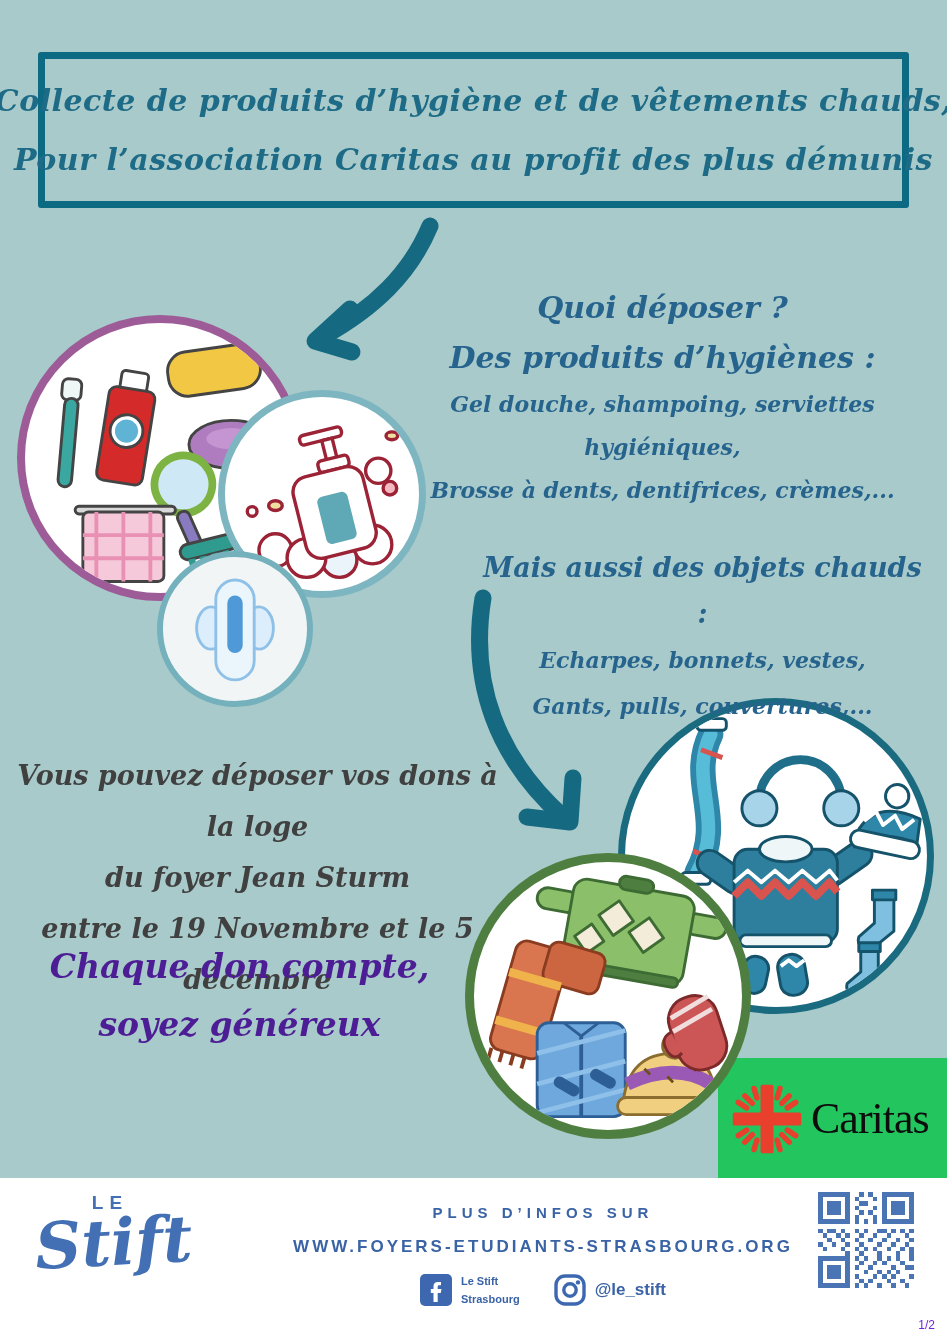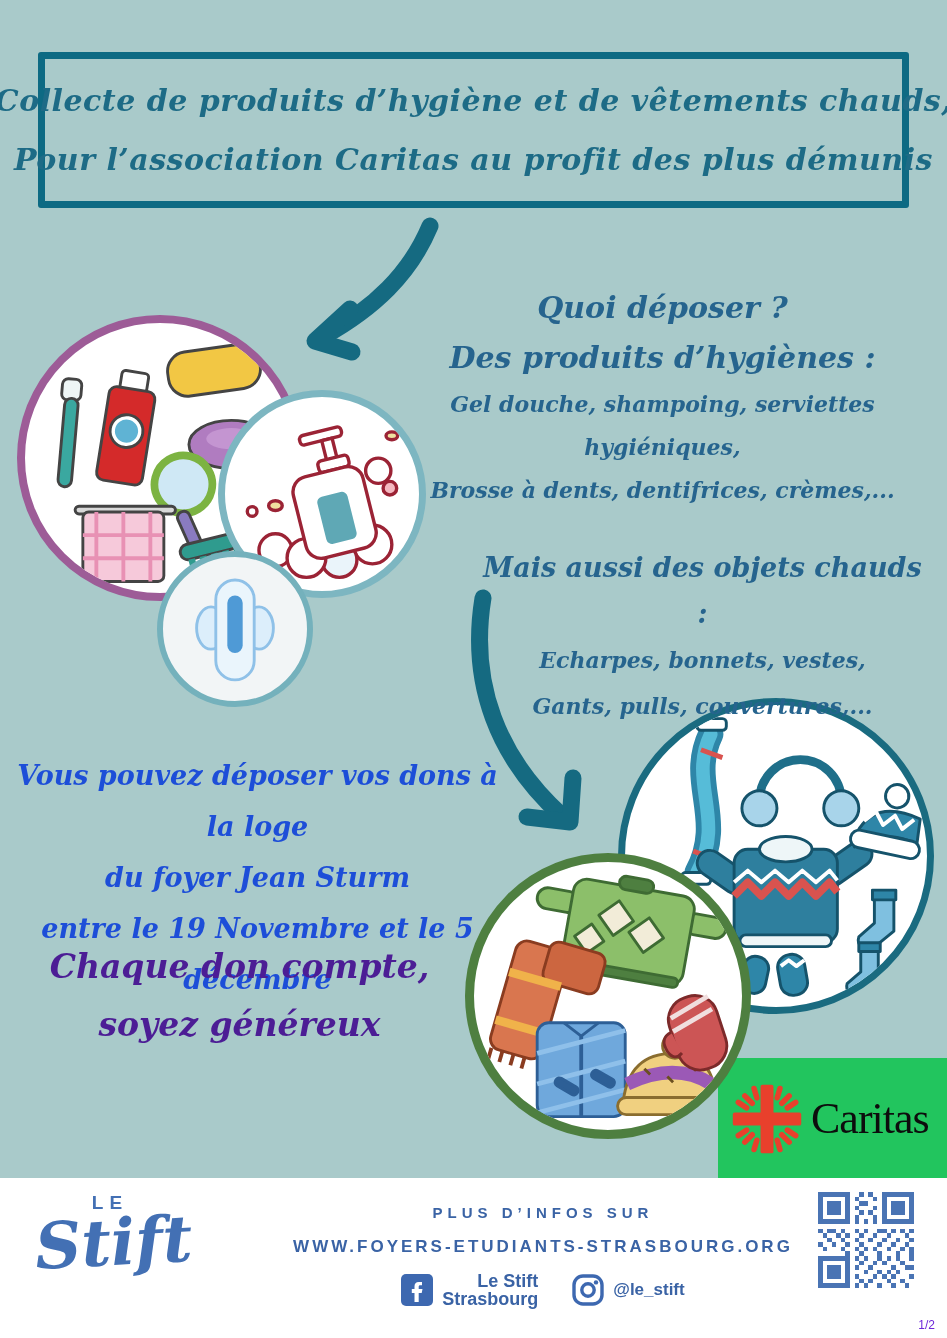--- a/index.html
+++ b/index.html
@@ -25,42 +25,42 @@
   .circle svg{display:block;width:100%;height:100%;}
 
   
   .sec{z-index:6;color:#26648e;}
   .quoi{left:390px;top:283px;width:545px;}
   .quoi .h{font-size:30px;line-height:50px;}
   .quoi .b{font-size:22px;line-height:43px;}
   .mais{left:480px;top:545px;width:445px;}
   .mais .h{font-size:27px;line-height:46px;}
   .mais .b{font-size:22px;line-height:46px;}
-  .dropoff{left:5px;top:750px;width:505px;color:#1d4ed8;}
+  .dropoff{left:5px;top:750px;width:505px;color:#404040;}
   .dropoff div{font-size:27px;line-height:51px;}
   .appeal{left:12px;top:938px;width:455px;color:#4c1d95;}
   .appeal div{font-size:33px;line-height:58px;}
 
   
   .caritas-box{left:718px;top:1058px;width:229px;height:121px;background:#22c55e;z-index:4;
     display:flex;align-items:center;gap:7px;padding-left:12px;box-sizing:border-box;}
   .caritas-name{font-family:"Liberation Serif",serif;font-size:44px;color:#0d0d0d;letter-spacing:-1px;}
 
   
   .footer{left:0;top:1178px;width:947px;height:160px;background:#fff;z-index:7;padding-left:24px;}
   .brand{position:absolute;left:35px;top:14px;width:150px;text-align:center;color:#4370b4;}
   .brand-top{font-size:19px;font-weight:700;letter-spacing:6px;}
   .brand-name{font-family:"DejaVu Serif",serif;font-style:italic;font-weight:700;font-size:64px;
     line-height:66px;transform:rotate(-3deg);margin-top:-4px;}
   .info{position:absolute;left:253px;top:26px;width:580px;text-align:center;color:#3a63a5;}
   .info-1{font-size:15px;font-weight:700;letter-spacing:5px;}
   .info-2{font-size:17px;font-weight:700;letter-spacing:3px;margin-top:16px;white-space:nowrap;}
   .social{display:flex;justify-content:center;align-items:center;gap:34px;margin-top:15px;}
   .social-item{display:flex;align-items:center;gap:9px;color:#3a63a5;}
-  .fb-label{font-size:18px;font-weight:700;text-align:right;line-height:18px;}
+  .fb-label{font-size:11px;font-weight:700;text-align:left;line-height:18px;}
   .ig-label{font-size:17px;font-weight:700;}
   .qr{position:absolute;left:818px;top:14px;width:96px;height:96px;}
   .page-ind{right:12px;top:1318px;font-size:12px;color:#6d28d9;z-index:8;}
 
   .arrows{left:0;top:0;width:947px;height:1338px;z-index:2;pointer-events:none;}
 </style>
 </head>
 <body>
 
 <div class="page">

